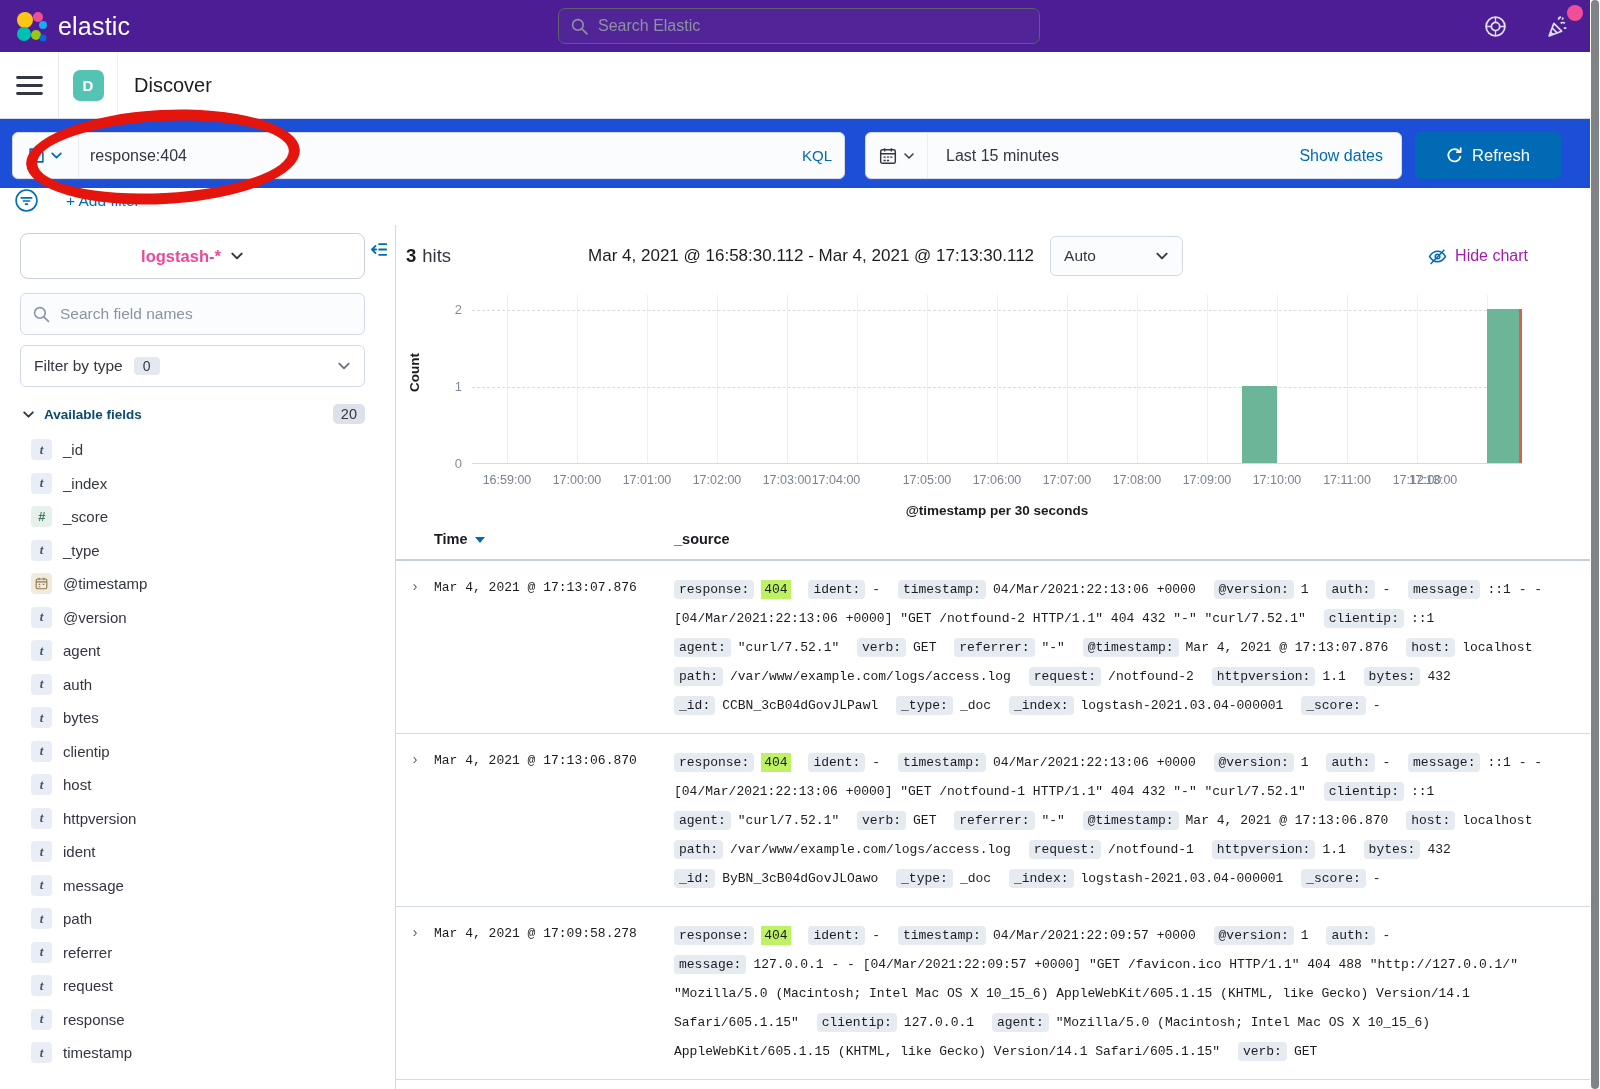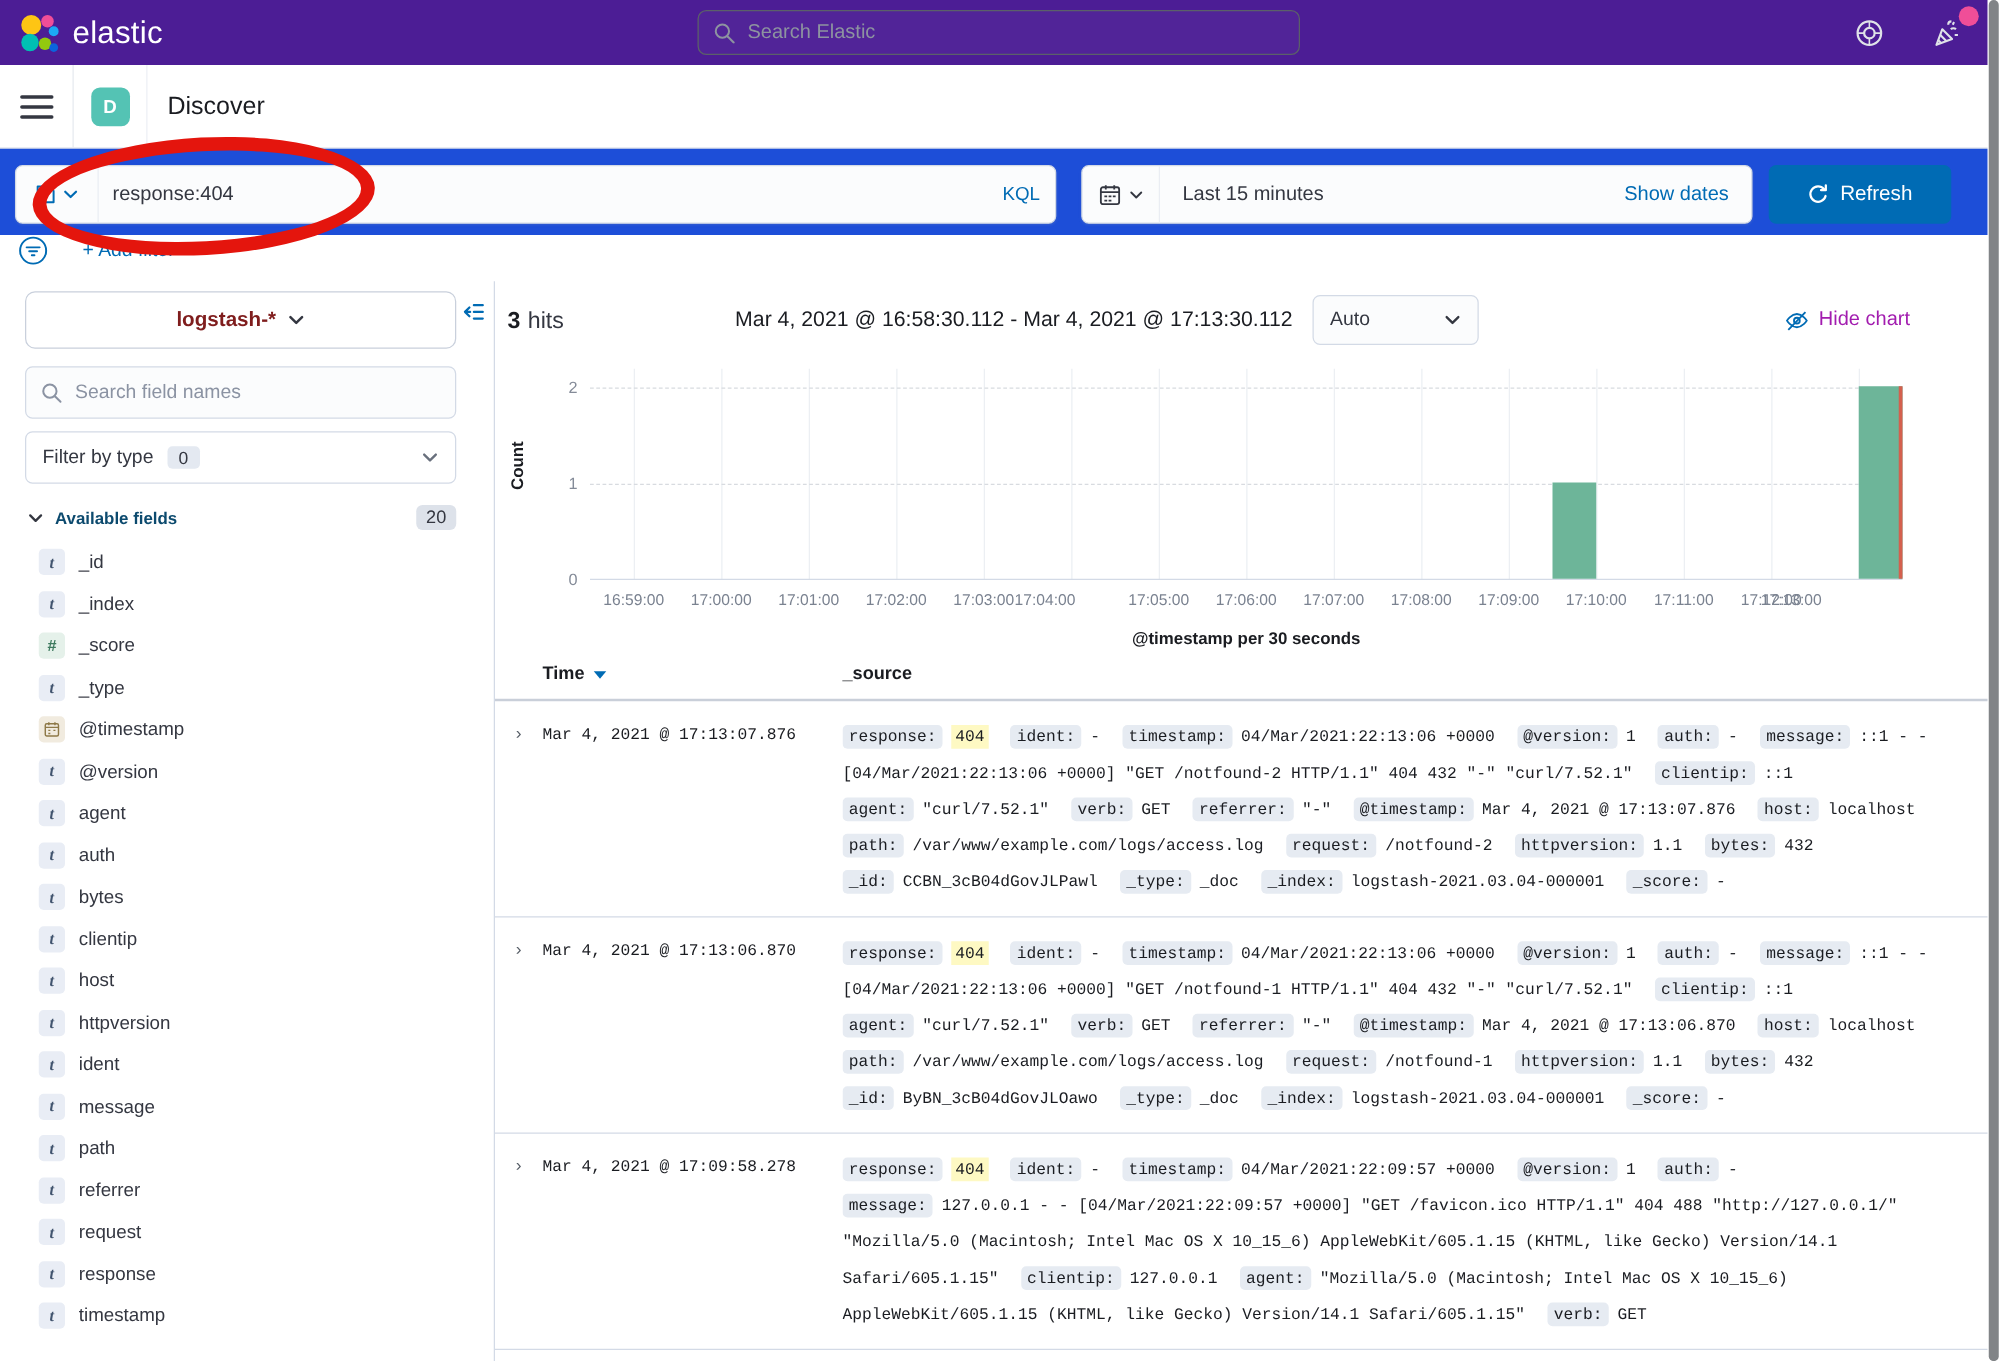--- a/index.html
+++ b/index.html
@@ -57,21 +57,21 @@
   }
 
   
   .filterrow { padding:0 14px 12px 14px; display:flex; align-items:center; color:#006BB4; }
   .addfilter { margin-left:27px; font-size:15.5px; color:#006BB4; cursor:pointer; }
 
   
   .content { display:flex; height:867px; }
   .sidebar { width:396px; flex:none; border-right:1px solid #D3DAE6; position:relative; padding:8px 30px 0 20px; }
   .index-box { height:46px; border:1px solid #C9D0DC; border-radius:8px; background:#fff;
-    display:flex; align-items:center; justify-content:center; gap:9px; font-weight:700; font-size:16.5px; color:#7f1d1d; cursor:pointer; }
+    display:flex; align-items:center; justify-content:center; gap:9px; font-weight:700; font-size:16.5px; color:#ec4899; cursor:pointer; }
   .collapse-btn { position:absolute; right:7px; top:15px; color:#006BB4; cursor:pointer; }
   .field-search { margin-top:14px; height:42px; border:1px solid #D3DAE6; border-radius:6px; background:#FBFCFD;
     display:flex; align-items:center; gap:10px; padding:0 12px; }
   .field-search .ph { color:#8b93a3; font-size:15.5px; }
   .type-filter { margin-top:10px; height:42px; border:1px solid #D3DAE6; border-radius:6px; background:#fff;
     display:flex; align-items:center; padding:0 13px; font-size:15.5px; color:#343741; cursor:pointer; }
   .type-count { background:#E4E9F1; border-radius:4px; padding:1px 9px; margin-left:11px; font-size:14px; }
   .type-filter .chev { margin-left:auto; color:#69707D; }
   .avail-row { margin-top:17px; display:flex; align-items:center; gap:9px; padding-left:2px; }
   .avail-label { font-size:13.5px; font-weight:700; color:#0c4a6e; }
@@ -111,21 +111,21 @@
   .doc-table { padding-right:0; }
   .table-header { display:grid; grid-template-columns:38px 240px 1fr; padding:12px 0 12px; border-bottom:2px solid #C9CFD9; }
   .th { font-size:14.5px; font-weight:700; color:#1a1c21; display:flex; align-items:center; }
   .sort-arrow { width:0; height:0; border-left:5px solid transparent; border-right:5px solid transparent; border-top:6px solid #006BB4; margin-left:7px; margin-top:2px; }
   .doc-row { display:grid; grid-template-columns:38px 240px 1fr; padding:14px 0 13px; border-bottom:1px solid #D3DAE6; }
   .doc-expand { color:#565d66; text-align:center; padding-top:3px; font-size:14px; cursor:pointer; }
   .doc-time { font-family:"Liberation Mono","DejaVu Sans Mono",monospace; font-size:13px; color:#1a1c21; padding-top:5px; white-space:nowrap; }
   .doc-source { font-family:"Liberation Mono","DejaVu Sans Mono",monospace; font-size:13px; color:#1a1c21; line-height:29px; padding-right:55px; overflow:hidden; }
   .chip { background:#E6EBF2; border-radius:4px; padding:2px 5px; margin-right:7px; white-space:nowrap; }
   .pair { margin-right:10px; }
-  mark.hl { background:#fef9c3; padding:2px 3px; color:#1a1c21;text-align:center; }
+  mark.hl { background:#bef264; padding:2px 3px; color:#1a1c21;text-align:center; }
 
   
   .annotation-ellipse { position:absolute; left:26px; top:110px; width:274px; height:94px;
     border:11px solid #E4150D; border-radius:50%; transform:rotate(-3deg); z-index:60; pointer-events:none; }
   .scrollbar { position:absolute; right:0; top:0; width:10px; height:1089px; background:#fff; z-index:70; }
   .scroll-thumb { position:absolute; left:1px; top:0; width:8px; height:1089px; background:#818487; border-radius:4px; }
 </style>
 </head>
 <body>
 

